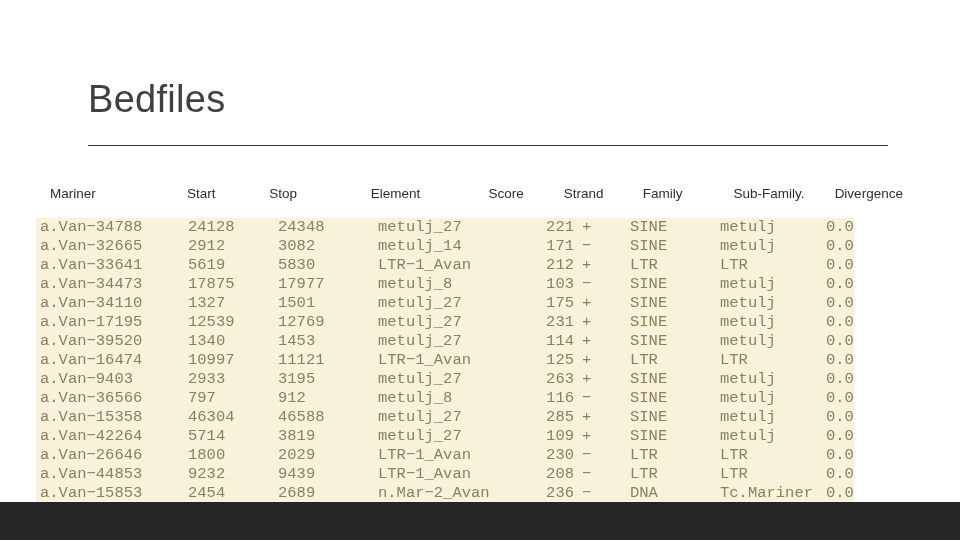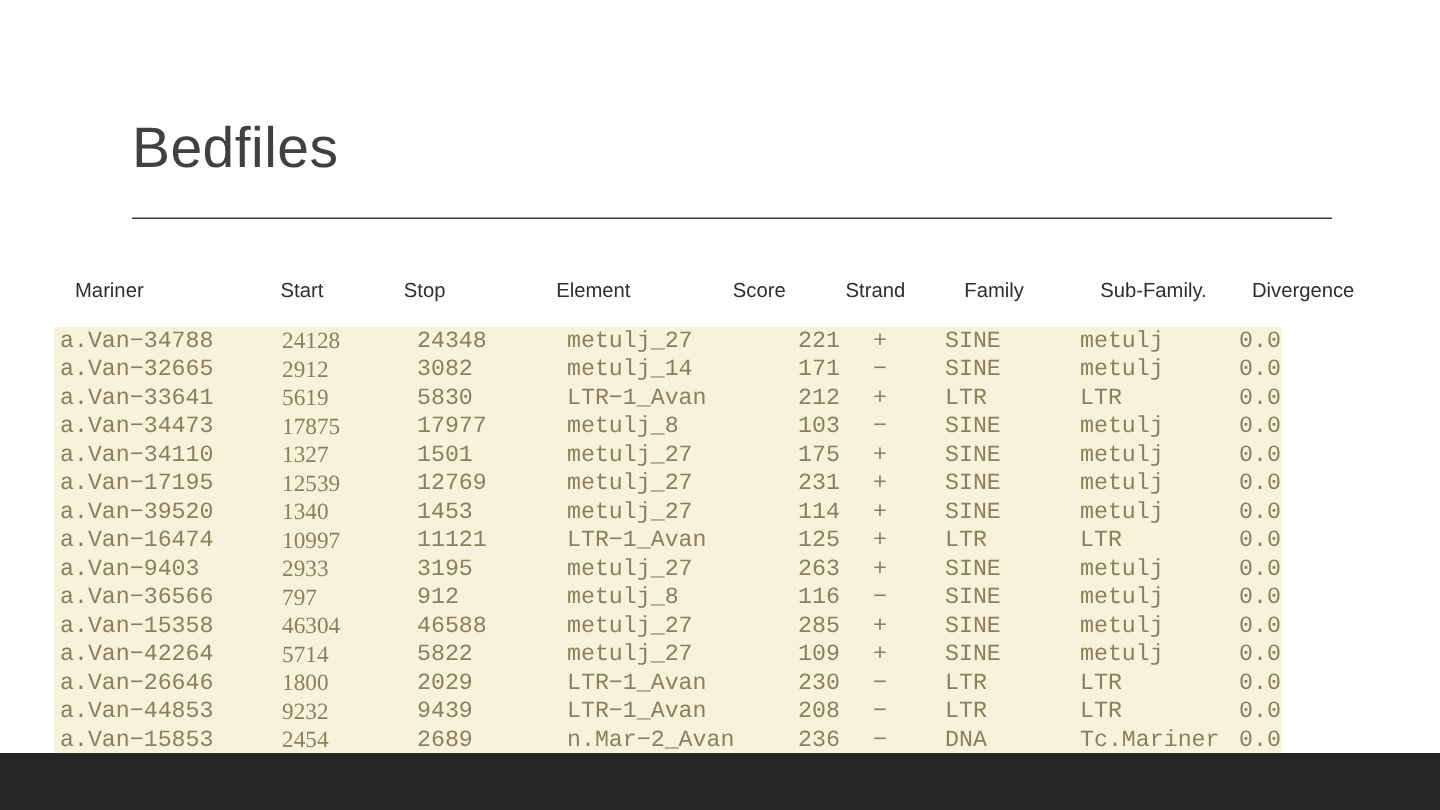--- a/index.html
+++ b/index.html
@@ -77,24 +77,24 @@
     width: 818px;
   }
   table.rows td {
     padding: 0;
     height: 19px;
     line-height: 19px;
     white-space: pre;
     vertical-align: top;
   }
   .c-scaffold { width: 148px; padding-left: 4px !important; }
-  .c-start    { width: 90px; font-family: Liberation Serif, serif; }
+  .c-start    { width: 90px; }
   .c-stop     { width: 100px; }
   .c-element  { width: 140px; }
-  .c-score    { width: 56px; text-align: center; }
+  .c-score    { width: 56px; text-align: right; }
   .c-strand   { width: 40px; padding-left: 8px !important; }
   .c-family   { width: 86px; padding-left: 8px !important; }
   .c-subfam   { width: 106px; padding-left: 4px !important; margin-top: 16px; }
   .c-div      { width: 48px; margin-left: 16px; }
   .footer-bar {
     position: absolute;
     left: 0;
     top: 502px;
     width: 960px;
     height: 38px;
@@ -256,21 +256,21 @@
             <td class="c-element">metulj_27</td>
             <td class="c-score">285</td>
             <td class="c-strand">+</td>
             <td class="c-family">SINE</td>
             <td class="c-subfam">metulj</td>
             <td class="c-div">0.0</td>
           </tr>
           <tr>
             <td class="c-scaffold">a.Van−42264</td>
             <td class="c-start">5714</td>
-            <td class="c-stop">5822</td>
+            <td class="c-stop">3819</td>
             <td class="c-element">metulj_27</td>
             <td class="c-score">109</td>
             <td class="c-strand">+</td>
             <td class="c-family">SINE</td>
             <td class="c-subfam">metulj</td>
             <td class="c-div">0.0</td>
           </tr>
           <tr>
             <td class="c-scaffold">a.Van−26646</td>
             <td class="c-start">1800</td>

